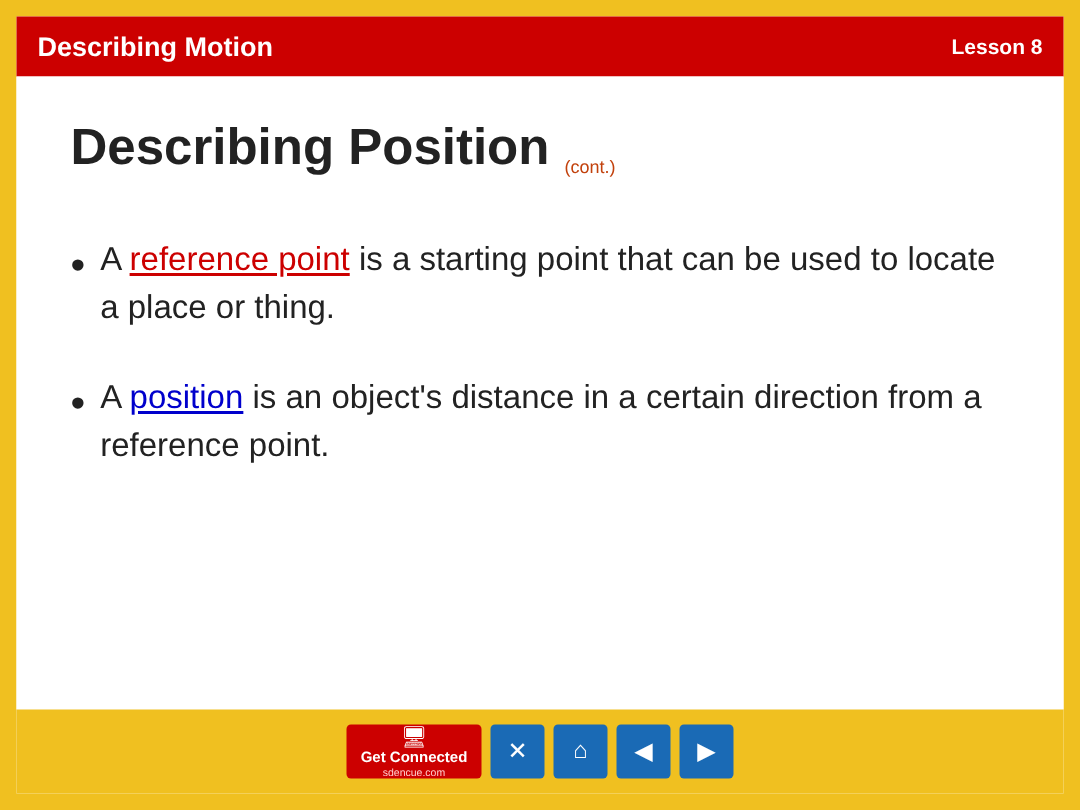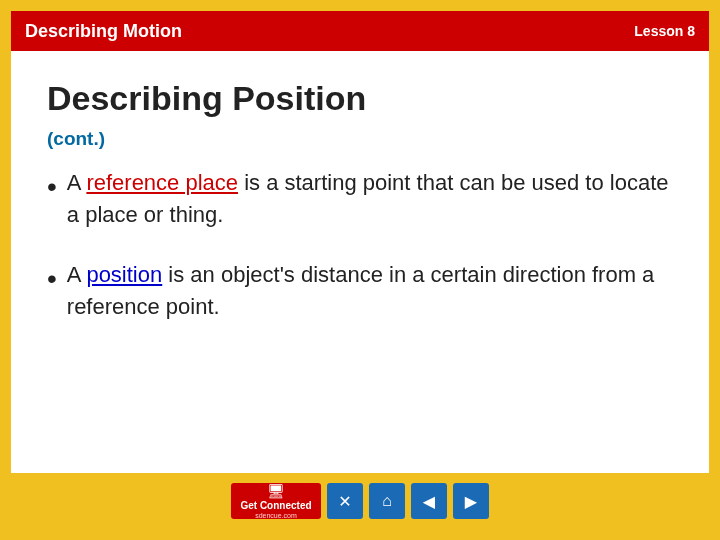--- a/index.html
+++ b/index.html
@@ -54,31 +54,30 @@
     .content-area {
       flex: 1;
       padding: 28px 36px 20px 36px;
       background: white;
     }
 
     .slide-title {
       font-size: 34px;
       font-weight: bold;
       color: #222;
-      margin-bottom: 17px;
-      display: flex;
-      align-items: flex-start;
+      margin-bottom: 39px;
+      display: flex;
+      align-items: flex-end;
       gap: 10px;
-      flex-direction: column;
     }
 
     .slide-title-cont {
-      font-size: 19px;
-      font-weight: bold;
-      color: #0369a1;
+      font-size: 12px;
+      font-weight: normal;
+      color: #c2410c;
     }
 
     .bullet-list {
       list-style: none;
       padding: 0;
     }
 
     .bullet-item {
       display: flex;
       align-items: flex-start;
@@ -176,21 +175,21 @@
       <div class="slide-title">
         <span>Describing Position</span>
         <span class="slide-title-cont">(cont.)</span>
       </div>
 
       <ul class="bullet-list">
 
         <li class="bullet-item">
           <span class="bullet-dot">•</span>
           <span class="bullet-text">
-            A <span class="underline-red">reference place</span> is a starting point that can be used to locate a place or thing.
+            A <span class="underline-red">reference point</span> is a starting point that can be used to locate a place or thing.
           </span>
         </li>
 
         <li class="bullet-item">
           <span class="bullet-dot">•</span>
           <span class="bullet-text">
             A <span class="underline-blue">position</span> is an object's distance in a certain direction from a reference point.
           </span>
         </li>
 

